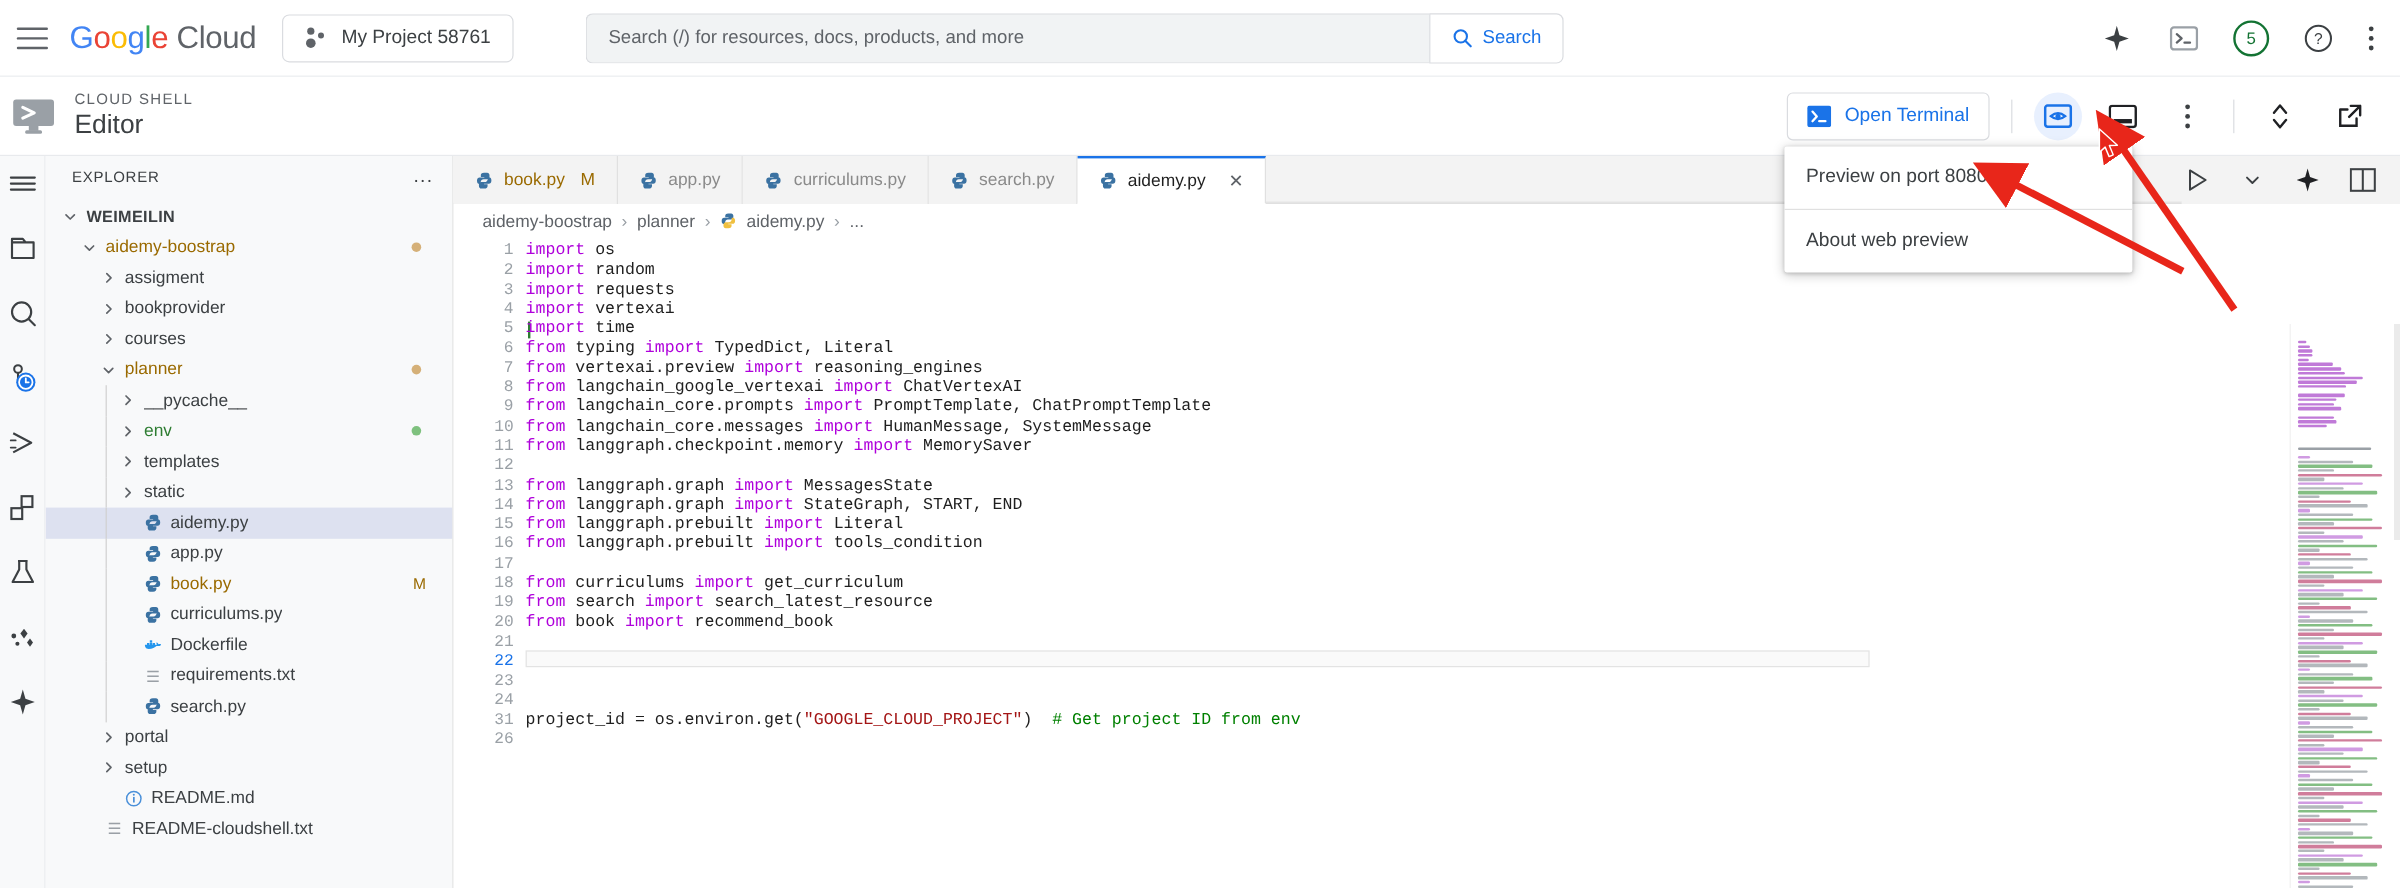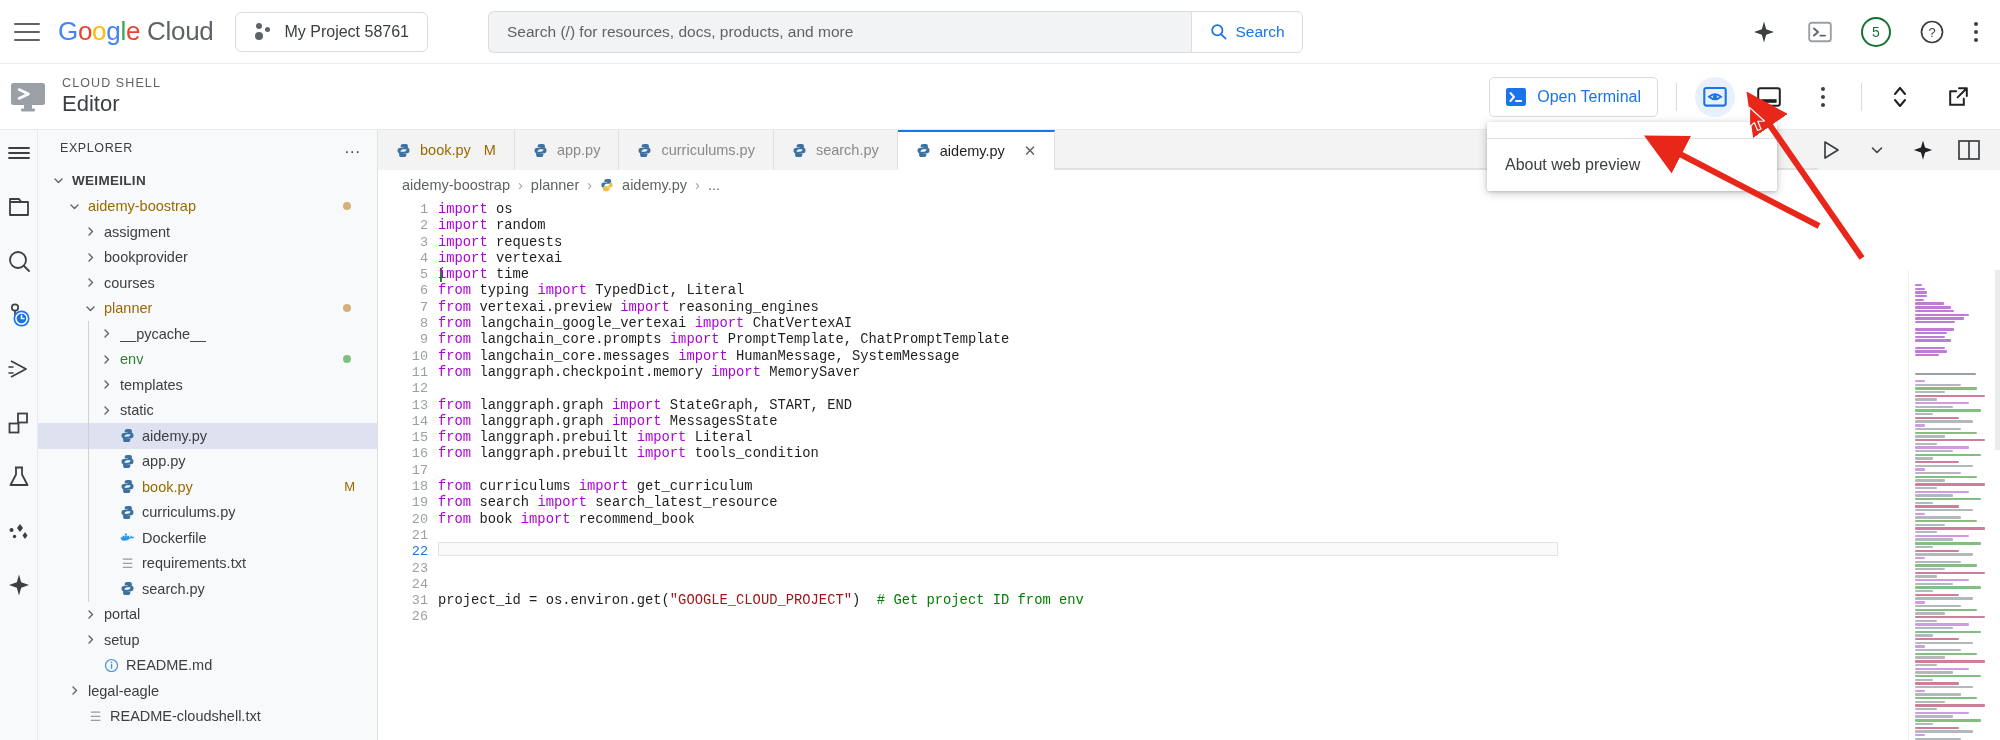--- a/index.html
+++ b/index.html
@@ -508,28 +508,20 @@
           <span class="fname">setup</span>
         </div>
         <div class="row" style="padding-left: 46px;">
           <span class="chev"></span>
           <svg class="pyico" viewBox="0 0 16 16">
             <circle cx="8" cy="8" r="6.4" fill="none" stroke="#4a90d9" stroke-width="1.3"></circle>
             <circle cx="8" cy="4.6" r="0.9" fill="#4a90d9"></circle>
             <rect x="7.3" y="6.5" width="1.5" height="5" fill="#4a90d9"></rect>
           </svg>
           <span class="fname">README.md</span>
-        </div>
-        <div class="row" style="padding-left: 30px;">
-          <span class="chev">
-            <svg width="11" height="11" viewBox="0 0 11 11">
-              <path d="M4 2 L7.5 5.5 L4 9" fill="none" stroke="#5f6368" stroke-width="1.4" stroke-linecap="round" stroke-linejoin="round"></path>
-            </svg>
-          </span>
-          <span class="fname">legal-eagle</span>
         </div>
         <div class="row" style="padding-left: 30px;">
           <span class="chev"></span>
           <span class="txtico">☰</span>
           <span class="fname">README-cloudshell.txt</span>
         </div>
       </div>
   </div>
 </div>
 
@@ -652,22 +644,22 @@
         <div class="cl"><span class="kw">import </span><span class="">requests</span></div>
         <div class="cl"><span class="kw">import </span><span class="">vertexai</span></div>
         <div class="cl"><span class="kw">import </span><span class="">time</span></div>
         <div class="cl"><span class="kw">from </span><span class="">typing </span><span class="kw">import </span><span class="">TypedDict, Literal</span></div>
         <div class="cl"><span class="kw">from </span><span class="">vertexai.preview </span><span class="kw">import </span><span class="">reasoning_engines</span></div>
         <div class="cl"><span class="kw">from </span><span class="">langchain_google_vertexai </span><span class="kw">import </span><span class="">ChatVertexAI</span></div>
         <div class="cl"><span class="kw">from </span><span class="">langchain_core.prompts </span><span class="kw">import </span><span class="">PromptTemplate, ChatPromptTemplate</span></div>
         <div class="cl"><span class="kw">from </span><span class="">langchain_core.messages </span><span class="kw">import </span><span class="">HumanMessage, SystemMessage</span></div>
         <div class="cl"><span class="kw">from </span><span class="">langgraph.checkpoint.memory </span><span class="kw">import </span><span class="">MemorySaver</span></div>
         <div class="cl">&nbsp;</div>
+        <div class="cl"><span class="kw">from </span><span class="">langgraph.graph </span><span class="kw">import </span><span class="">MessagesState</span></div>
         <div class="cl"><span class="kw">from </span><span class="">langgraph.graph </span><span class="kw">import </span><span class="">StateGraph, START, END</span></div>
-        <div class="cl"><span class="kw">from </span><span class="">langgraph.graph </span><span class="kw">import </span><span class="">MessagesState</span></div>
         <div class="cl"><span class="kw">from </span><span class="">langgraph.prebuilt </span><span class="kw">import </span><span class="">Literal</span></div>
         <div class="cl"><span class="kw">from </span><span class="">langgraph.prebuilt </span><span class="kw">import </span><span class="">tools_condition</span></div>
         <div class="cl">&nbsp;</div>
         <div class="cl"><span class="kw">from </span><span class="">curriculums </span><span class="kw">import </span><span class="">get_curriculum</span></div>
         <div class="cl"><span class="kw">from </span><span class="">search </span><span class="kw">import </span><span class="">search_latest_resource</span></div>
         <div class="cl"><span class="kw">from </span><span class="">book </span><span class="kw">import </span><span class="">recommend_book</span></div>
         <div class="cl">&nbsp;</div>
         <div class="cl">&nbsp;</div>
         <div class="cl">&nbsp;</div>
         <div class="cl">&nbsp;</div>
@@ -798,20 +790,23 @@
         <div class="mline" style="width: 18px; background: rgb(154, 160, 166); opacity: 0.75;"></div>
         <div class="mline" style="width: 44px; background: rgb(192, 82, 122); opacity: 0.75;"></div>
         <div class="mline" style="width: 58px; background: rgb(154, 160, 166); opacity: 0.75;"></div>
         <div class="mline" style="width: 10px; background: rgb(192, 122, 216); opacity: 0.75;"></div>
         <div class="mline" style="width: 46px; background: rgb(154, 160, 166); opacity: 0.75;"></div>
       </div>
   </div>
 </div>
 
 <div class="wpmenu">
+  <div class="wpitem">
+    <span>Preview on port 8080</span>
+  </div>
   <div class="wpsep"></div>
   <div class="wpitem">
     <span>About web preview</span>
   </div>
 </div>
 
 <div class="cursor-arrow">
   <svg width="22" height="28" viewBox="0 0 22 28">
     <path d="M1.5 1.5 L1.5 21 L6.3 16.6 L9.6 24.5 L13 23 L9.8 15.3 L16.5 15 Z" fill="#e8261a" stroke="#ffffff" stroke-width="1.2" stroke-linejoin="round"></path>
   </svg>

